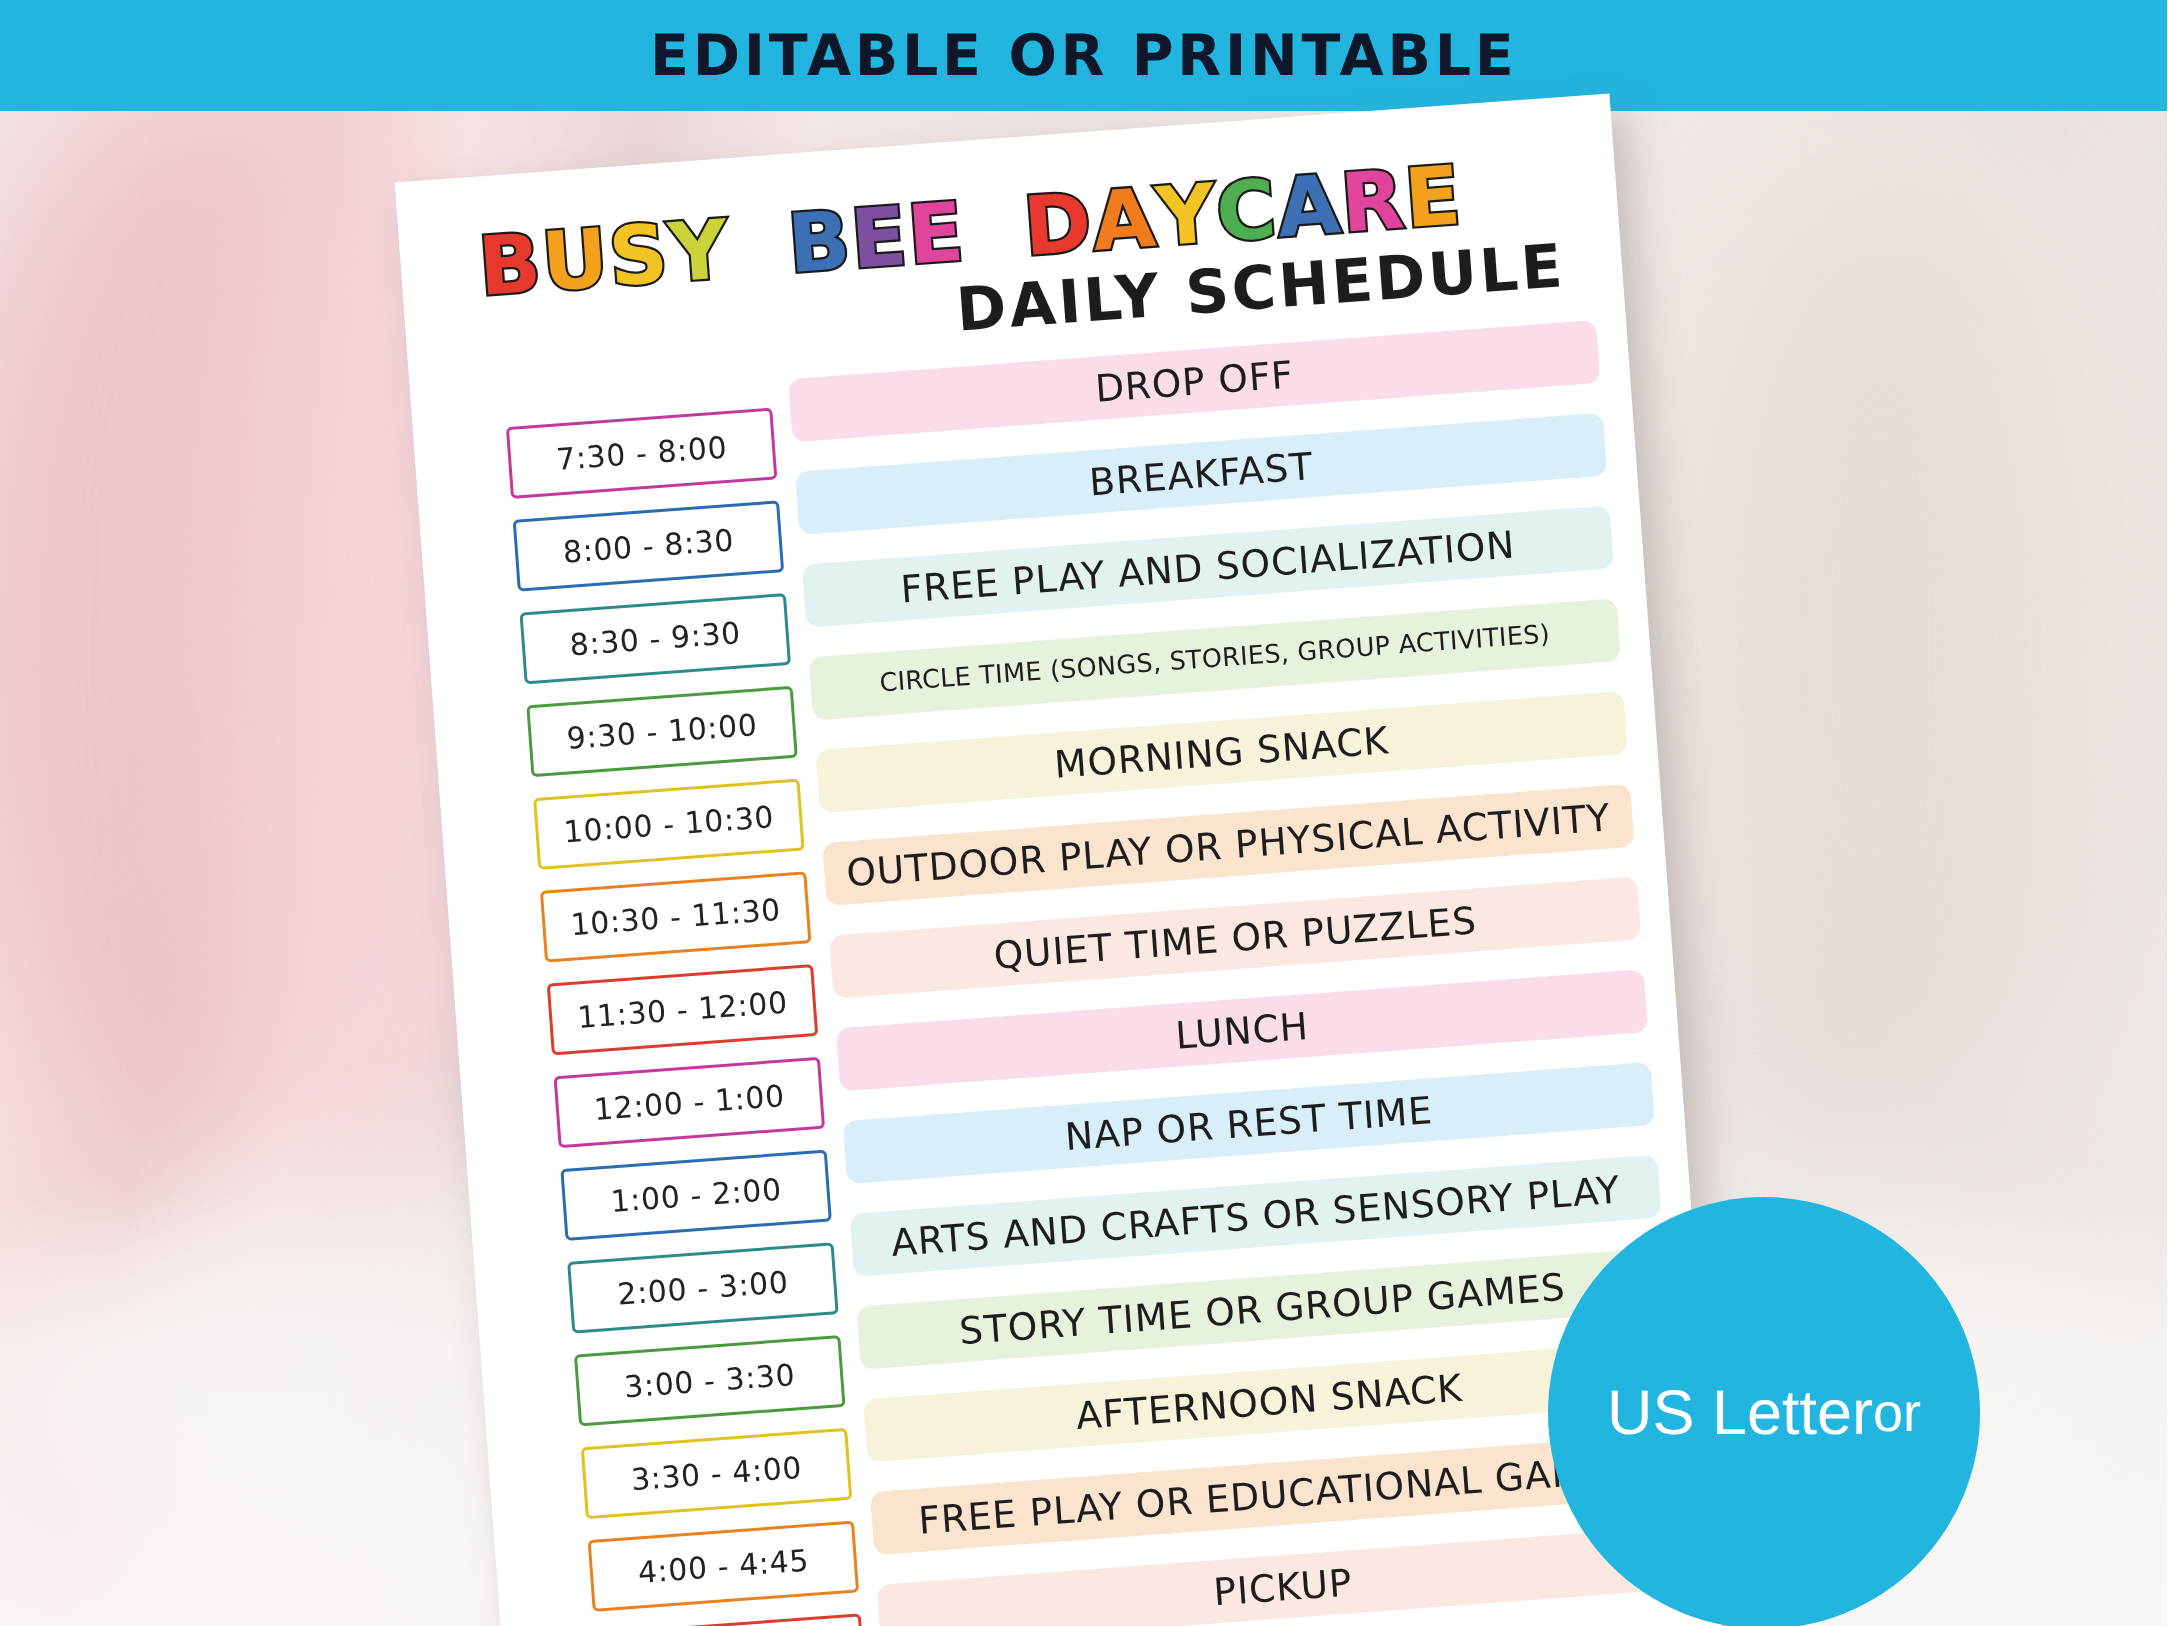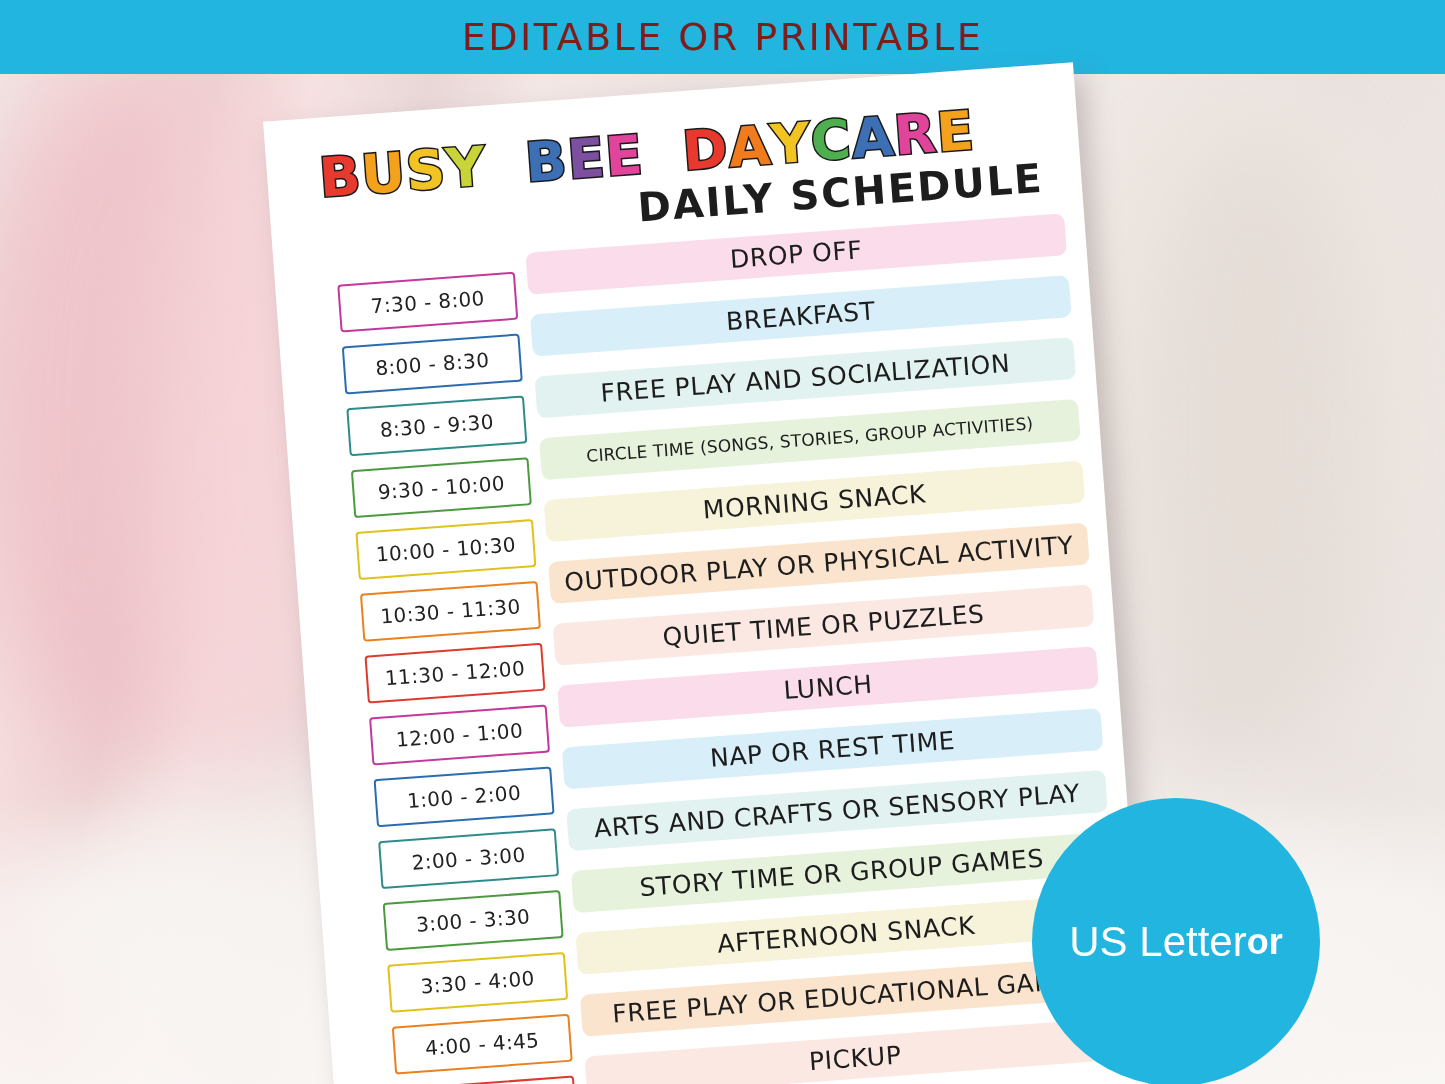--- a/index.html
+++ b/index.html
@@ -54,23 +54,23 @@
     position: absolute;
     left: 0; top: 0;
     width: 1445px;
     height: 74px;
     background: #22b5e0;
     display: flex;
     align-items: center;
     justify-content: center;
   }
   .banner-text {
-    color: #7f1d1d;
-    font-family: "DejaVu Sans", sans-serif;
-    font-weight: normal;
+    color: #0f172a;
+    font-family: "DejaVu Sans", sans-serif;
+    font-weight: bold;
     font-size: 38px;
     letter-spacing: 2.5px;
     text-transform: uppercase;
   }
 
   
   .sheet-wrap {
     position: absolute;
     left: 262px;
     top: 92px;
@@ -182,21 +182,21 @@
     background: #22b5e0;
     color: #ffffff;
     display: flex;
     flex-direction: row;
     align-items: center;
     justify-content: center;
     font-family: "Liberation Sans", sans-serif;
     line-height: 1.12;
   }
   .badge-line { font-size: 42px; }
-  .badge-line.mid { font-size: 36px; font-weight: bold; }
+  .badge-line.mid { font-size: 36px; }
 
   
   .bottom-fade {
     position: absolute;
     left: 0; top: 800px;
     width: 1445px; height: 284px;
     background: linear-gradient(180deg, rgba(250,247,245,0) 0%, rgba(250,248,246,.55) 35%, rgba(251,249,247,.85) 100%);
     pointer-events: none;
   }
 </style>

